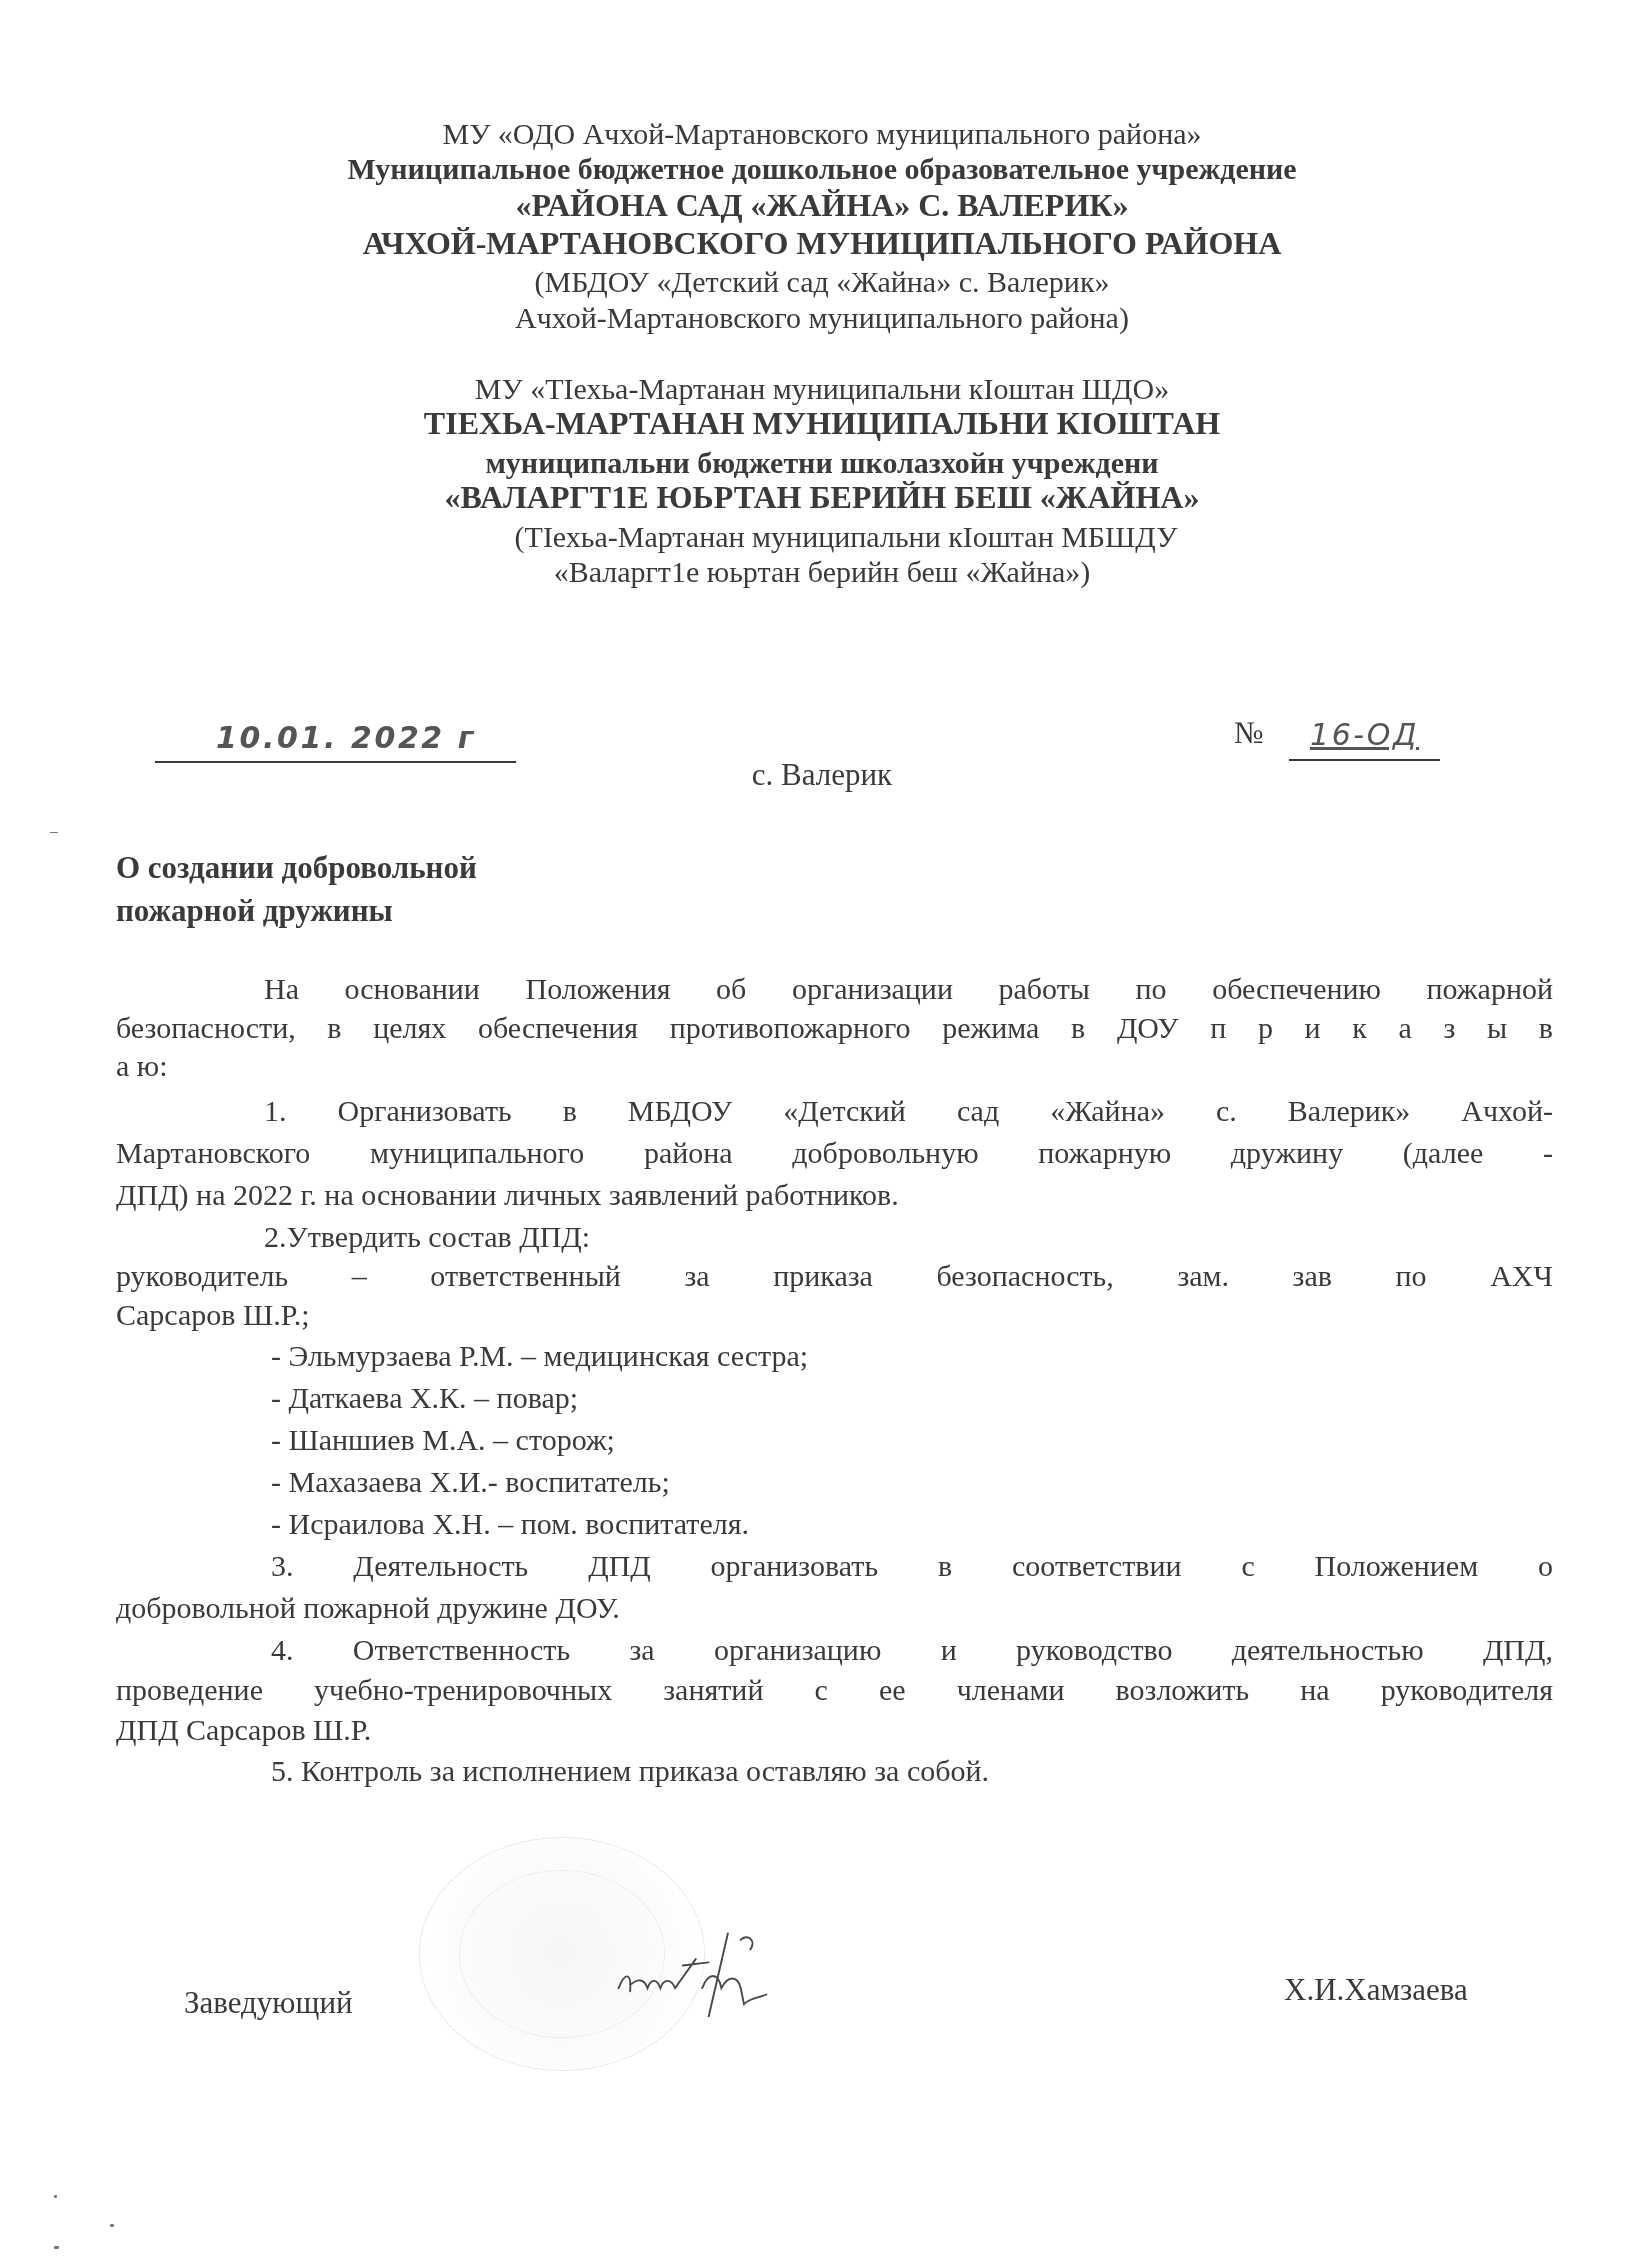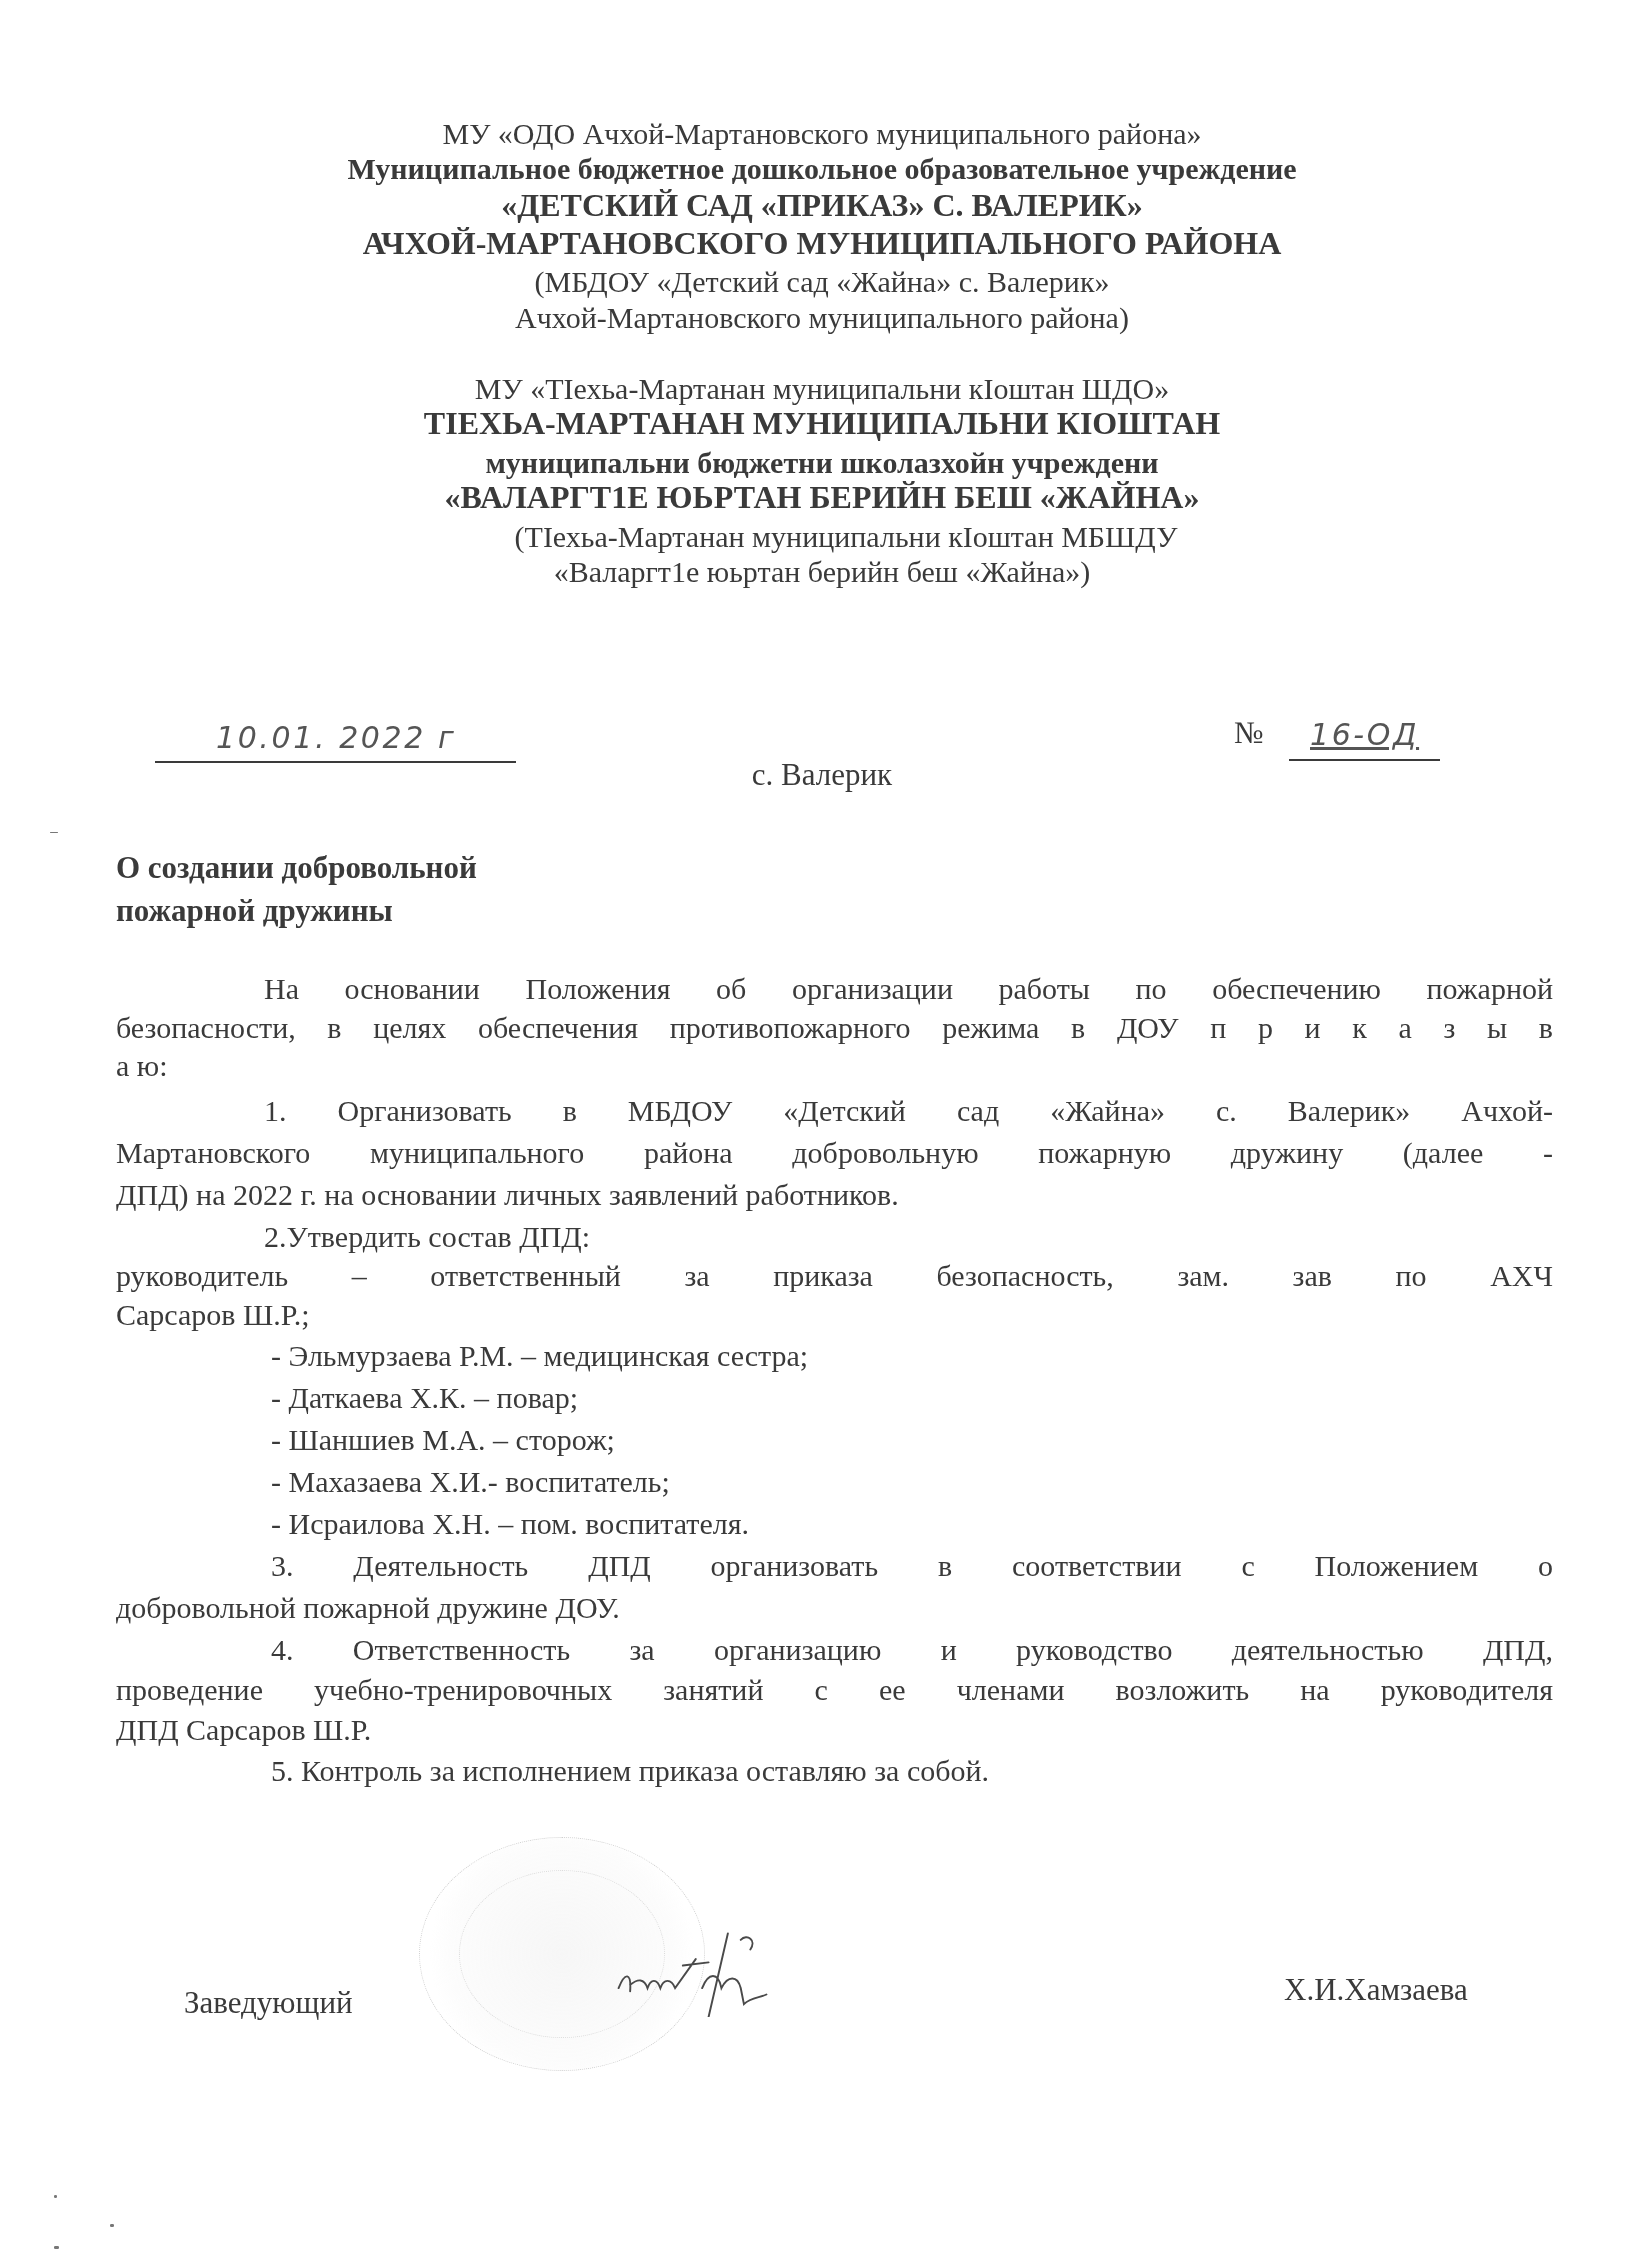--- a/index.html
+++ b/index.html
@@ -37,21 +37,21 @@
       left: 0; width: 1644px;
       top: 628px;
       text-align: center;
       font-size: 34px;
       font-weight: bold;
       line-height: 39px;
     }
     .date-wrap {
       position: absolute;
       left: 155px; top: 715px;
-      width: 361px; height: 52px;
+      width: 361px; height: 52px; font-weight: bold;
     }
     .handwritten {
       font-family: "DejaVu Sans", sans-serif;
       font-style: italic;
       font-size: 30px;
       color: #555;
       letter-spacing: 2.6px;
     }
     .date-val {
       position: absolute;
@@ -150,21 +150,21 @@
     }
   </style>
 </head>
 <body>
 
 <div class="page">
 
   <div>
     <div class="hdr-line" style="top:116px;">МУ «ОДО Ачхой-Мартановского муниципального района»</div>
     <div class="hdr-line bold" style="top:151px;">Муниципальное бюджетное дошкольное образовательное учреждение</div>
-    <div class="hdr-line bold big" style="top:188px;">«ДЕТСКИЙ САД «ПРИКАЗ» С. ВАЛЕРИК»</div>
+    <div class="hdr-line bold big" style="top:188px;">«РАЙОНА САД «ЖАЙНА» С. ВАЛЕРИК»</div>
     <div class="hdr-line bold big" style="top:226px;">АЧХОЙ-МАРТАНОВСКОГО МУНИЦИПАЛЬНОГО РАЙОНА</div>
     <div class="hdr-line" style="top:264px;">(МБДОУ «Детский сад «Жайна» с. Валерик»</div>
     <div class="hdr-line" style="top:300px;">Ачхой-Мартановского муниципального района)</div>
   </div>
 
   <div>
     <div class="hdr-line" style="top:371px;">МУ «ТIехьа-Мартанан муниципальни кIоштан ШДО»</div>
     <div class="hdr-line bold big" style="top:406px;">ТIЕХЬА-МАРТАНАН МУНИЦИПАЛЬНИ КIОШТАН</div>
     <div class="hdr-line bold" style="top:445px;">муниципальни бюджетни школазхойн учреждени</div>
     <div class="hdr-line bold big" style="top:480px;">«ВАЛАРГТ1Е ЮЬРТАН БЕРИЙН БЕШ «ЖАЙНА»</div>

